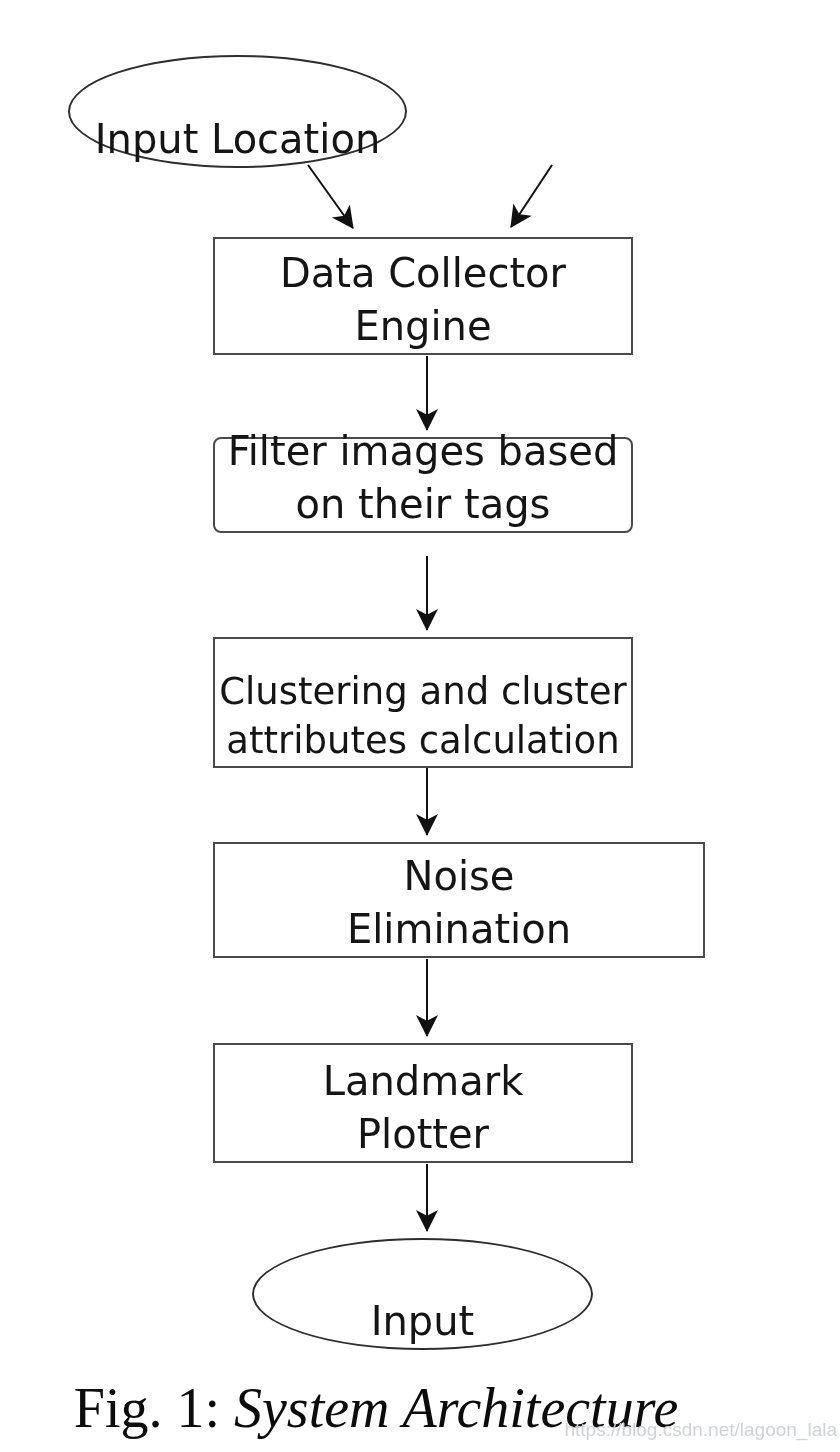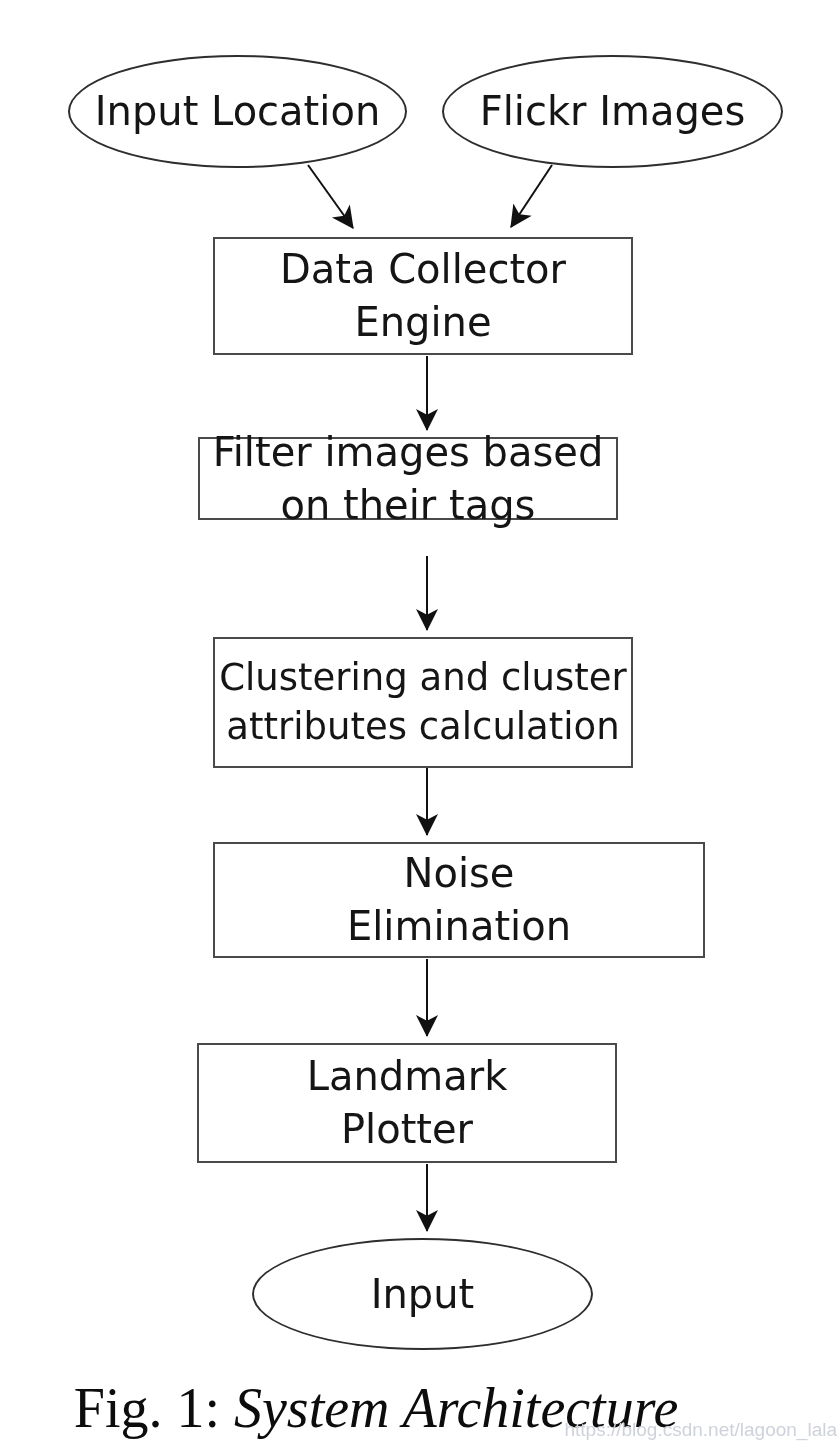--- a/index.html
+++ b/index.html
@@ -18,21 +18,21 @@
   }
   svg.edges {
     position: absolute;
     left: 0;
     top: 0;
     z-index: 1;
   }
   .node {
     position: absolute;
     display: flex;
-    align-items: center;
+    align-items: flex-end;
     justify-content: center;
     text-align: center;
     white-space: pre-line;
     box-sizing: border-box;
     background: #ffffff;
     z-index: 2;
     line-height: 1.32;
     color: #151515;
   }
   .node.ellipse {
@@ -40,24 +40,24 @@
     border-radius: 50%;
     font-size: 40px;
   }
   .node.box {
     border: 2px solid #4a4a4a;
     font-size: 40px;
   }
   #n-input-location   { left: 68px;  top: 55px;   width: 339px; height: 113px; }
   #n-flickr-images    { left: 442px; top: 55px;   width: 341px; height: 113px; }
   #n-data-collector   { left: 213px; top: 237px;  width: 420px; height: 118px; }
-  #n-filter-images    { left: 198px; top: 437px;  width: 420px; height: 83px; }
+  #n-filter-images    { left: 213px; top: 437px;  width: 420px; height: 96px; border-radius: 8px; }
   #n-clustering       { left: 213px; top: 637px;  width: 420px; height: 131px; font-size: 37px; }
   #n-noise-elimination{ left: 213px; top: 842px;  width: 492px; height: 116px; }
-  #n-landmark-plotter { left: 197px; top: 1043px; width: 420px; height: 120px; }
+  #n-landmark-plotter { left: 213px; top: 1043px; width: 420px; height: 120px; }
   #n-output           { left: 252px; top: 1238px; width: 341px; height: 112px; }
   .caption {
     position: absolute;
     left: 0;
     top: 1376px;
     width: 752px;
     text-align: center;
     font-family: "Liberation Serif", "DejaVu Serif", serif;
     font-size: 56px;
     color: #0c0c0c;
@@ -93,23 +93,20 @@
     <line x1="427" y1="556" x2="427" y2="630" stroke="#111111" stroke-width="2" marker-end="url(#ah)"></line>
     <line x1="427" y1="756" x2="427" y2="835" stroke="#111111" stroke-width="2" marker-end="url(#ah)"></line>
     <line x1="427" y1="959" x2="427" y2="1036" stroke="#111111" stroke-width="2" marker-end="url(#ah)"></line>
     <line x1="427" y1="1164" x2="427" y2="1231" stroke="#111111" stroke-width="2" marker-end="url(#ah)"></line>
   </svg>
 
   <div class="node ellipse" id="n-input-location">
     <span>Input Location</span>
   </div>
 
-  <div class="node ellipse" id="n-flickr-images">
-    <span>Flickr Images</span>
-  </div>
 
   <div class="node box" id="n-data-collector">
     <span>Data Collector
 Engine</span>
   </div>
 
   <div class="node box" id="n-filter-images">
     <span>Filter images based
 on their tags</span>
   </div>

